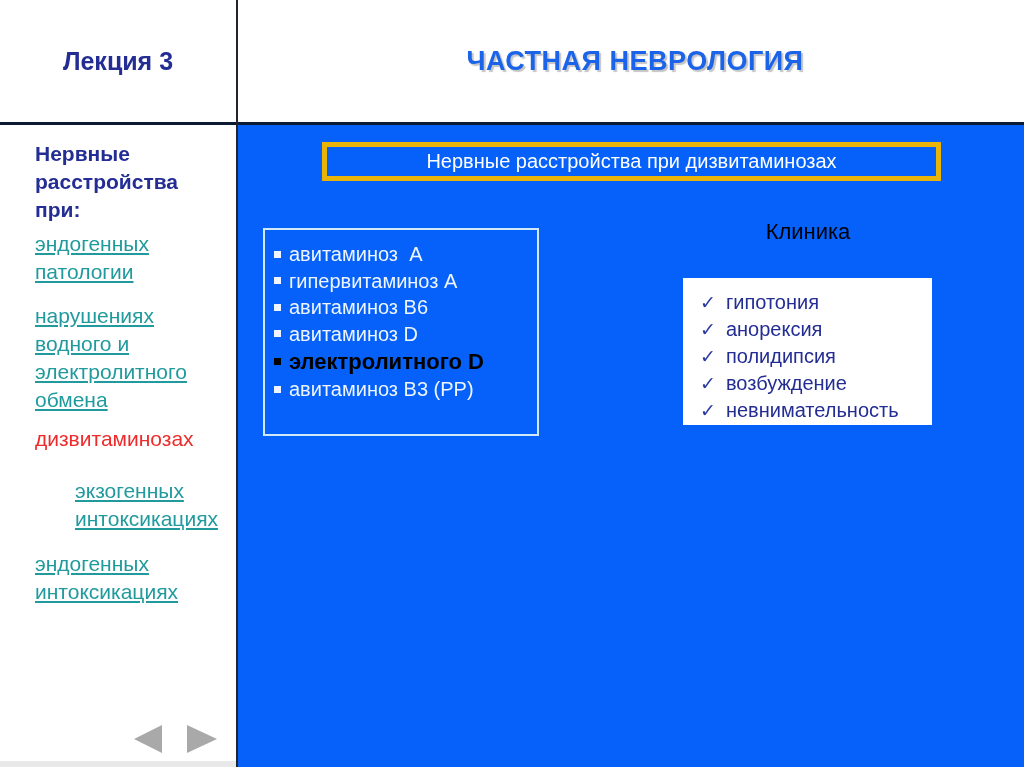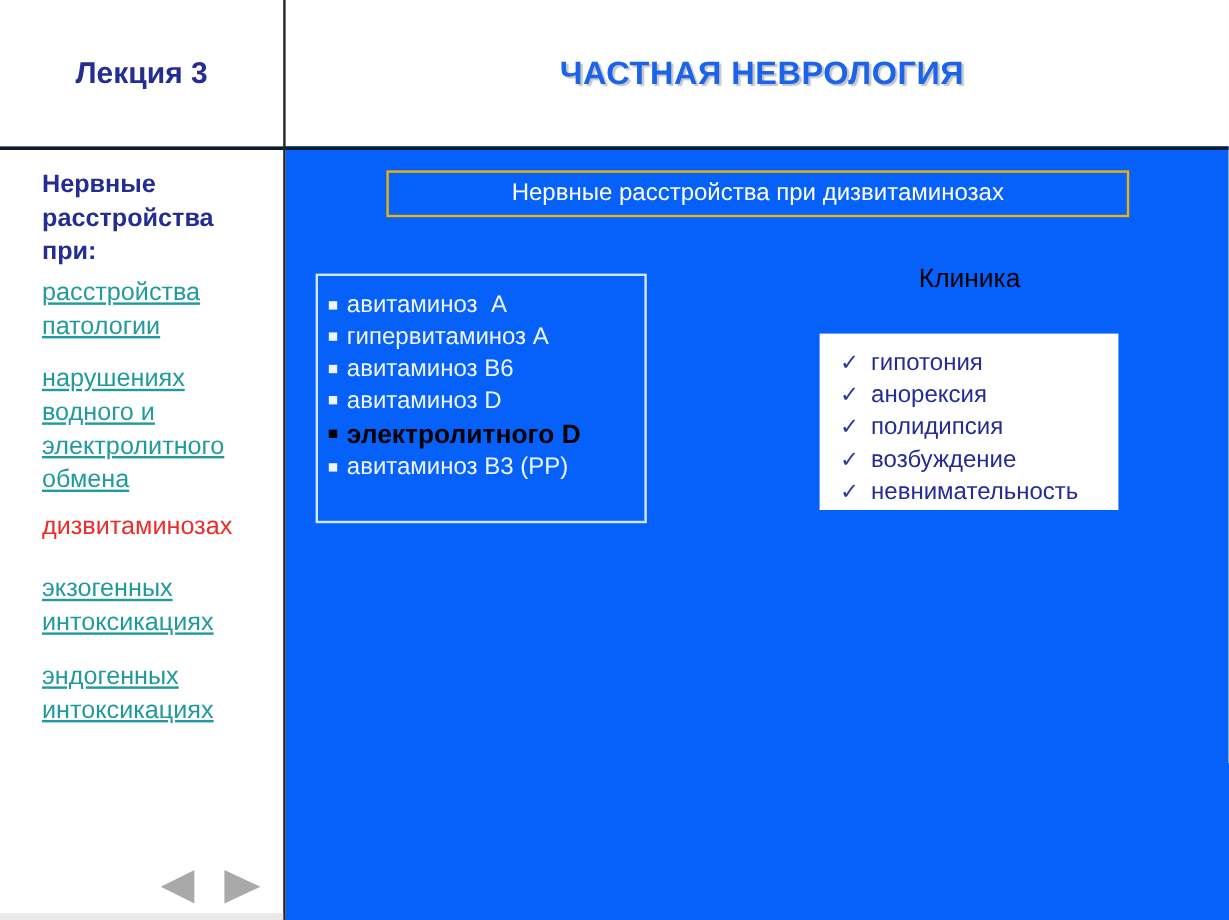--- a/index.html
+++ b/index.html
@@ -29,27 +29,27 @@
     color:#1b63e8; font-size:27px; font-weight:bold; letter-spacing:0.5px;
     text-shadow:2px 2px 1px rgba(150,150,150,0.55);
   }
 
   
   .sidebar { position:absolute; left:35px; top:140px; width:192px; font-size:21px; line-height:28px; }
   .sb-heading { color:#232d93; margin-bottom:6px;font-weight:bold; }
   .sb-link { display:block; color:#219a9e; text-decoration:underline; cursor:pointer; }
   .sb-link.m1 { margin-bottom:16px; }
   .sb-link.m2 { margin-bottom:11px; }
-  .sb-link.m3 { margin-bottom:17px; }
+  .sb-link.m3 { margin-bottom:17px;margin-left:40px; }
   .sb-current { color:#ee2b2b; margin-bottom:24px; }
 
   
   .title-box {
     position:absolute; left:322px; top:142px; width:619px; height:39px;
-    border:2px solid #eab308; box-sizing:border-box;
+    border:5px solid #eab308; box-sizing:border-box;
     display:flex; align-items:center; justify-content:center;
     color:#ffffff; font-size:20px;
   }
 
   
   .vitamin-box {
     position:absolute; left:263px; top:228px; width:276px; height:208px;
     border:2px solid #cfe9f7; box-sizing:border-box;
     padding:11px 16px 0 9px; color:#eef5ff; font-size:20px;
   }
@@ -84,21 +84,21 @@
   <div class="blue-area"></div>
   <div class="h-divider"></div>
   <div class="v-divider"></div>
   <div class="bottom-strip"></div>
 
   <div class="header-left">Лекция 3</div>
   <div class="header-title">ЧАСТНАЯ НЕВРОЛОГИЯ</div>
 
   <div class="sidebar">
     <div class="sb-heading">Нервные расстройства при:</div>
-    <a class="sb-link m1">расстройства патологии</a>
+    <a class="sb-link m1">эндогенных патологии</a>
     <a class="sb-link m2">нарушениях водного и электролитного обмена</a>
     <div class="sb-current">дизвитаминозах</div>
     <a class="sb-link m3">экзогенных интоксикациях</a>
     <a class="sb-link">эндогенных интоксикациях</a>
   </div>
 
   <div class="title-box">
     <span>Нервные расстройства при дизвитаминозах</span>
   </div>
 

